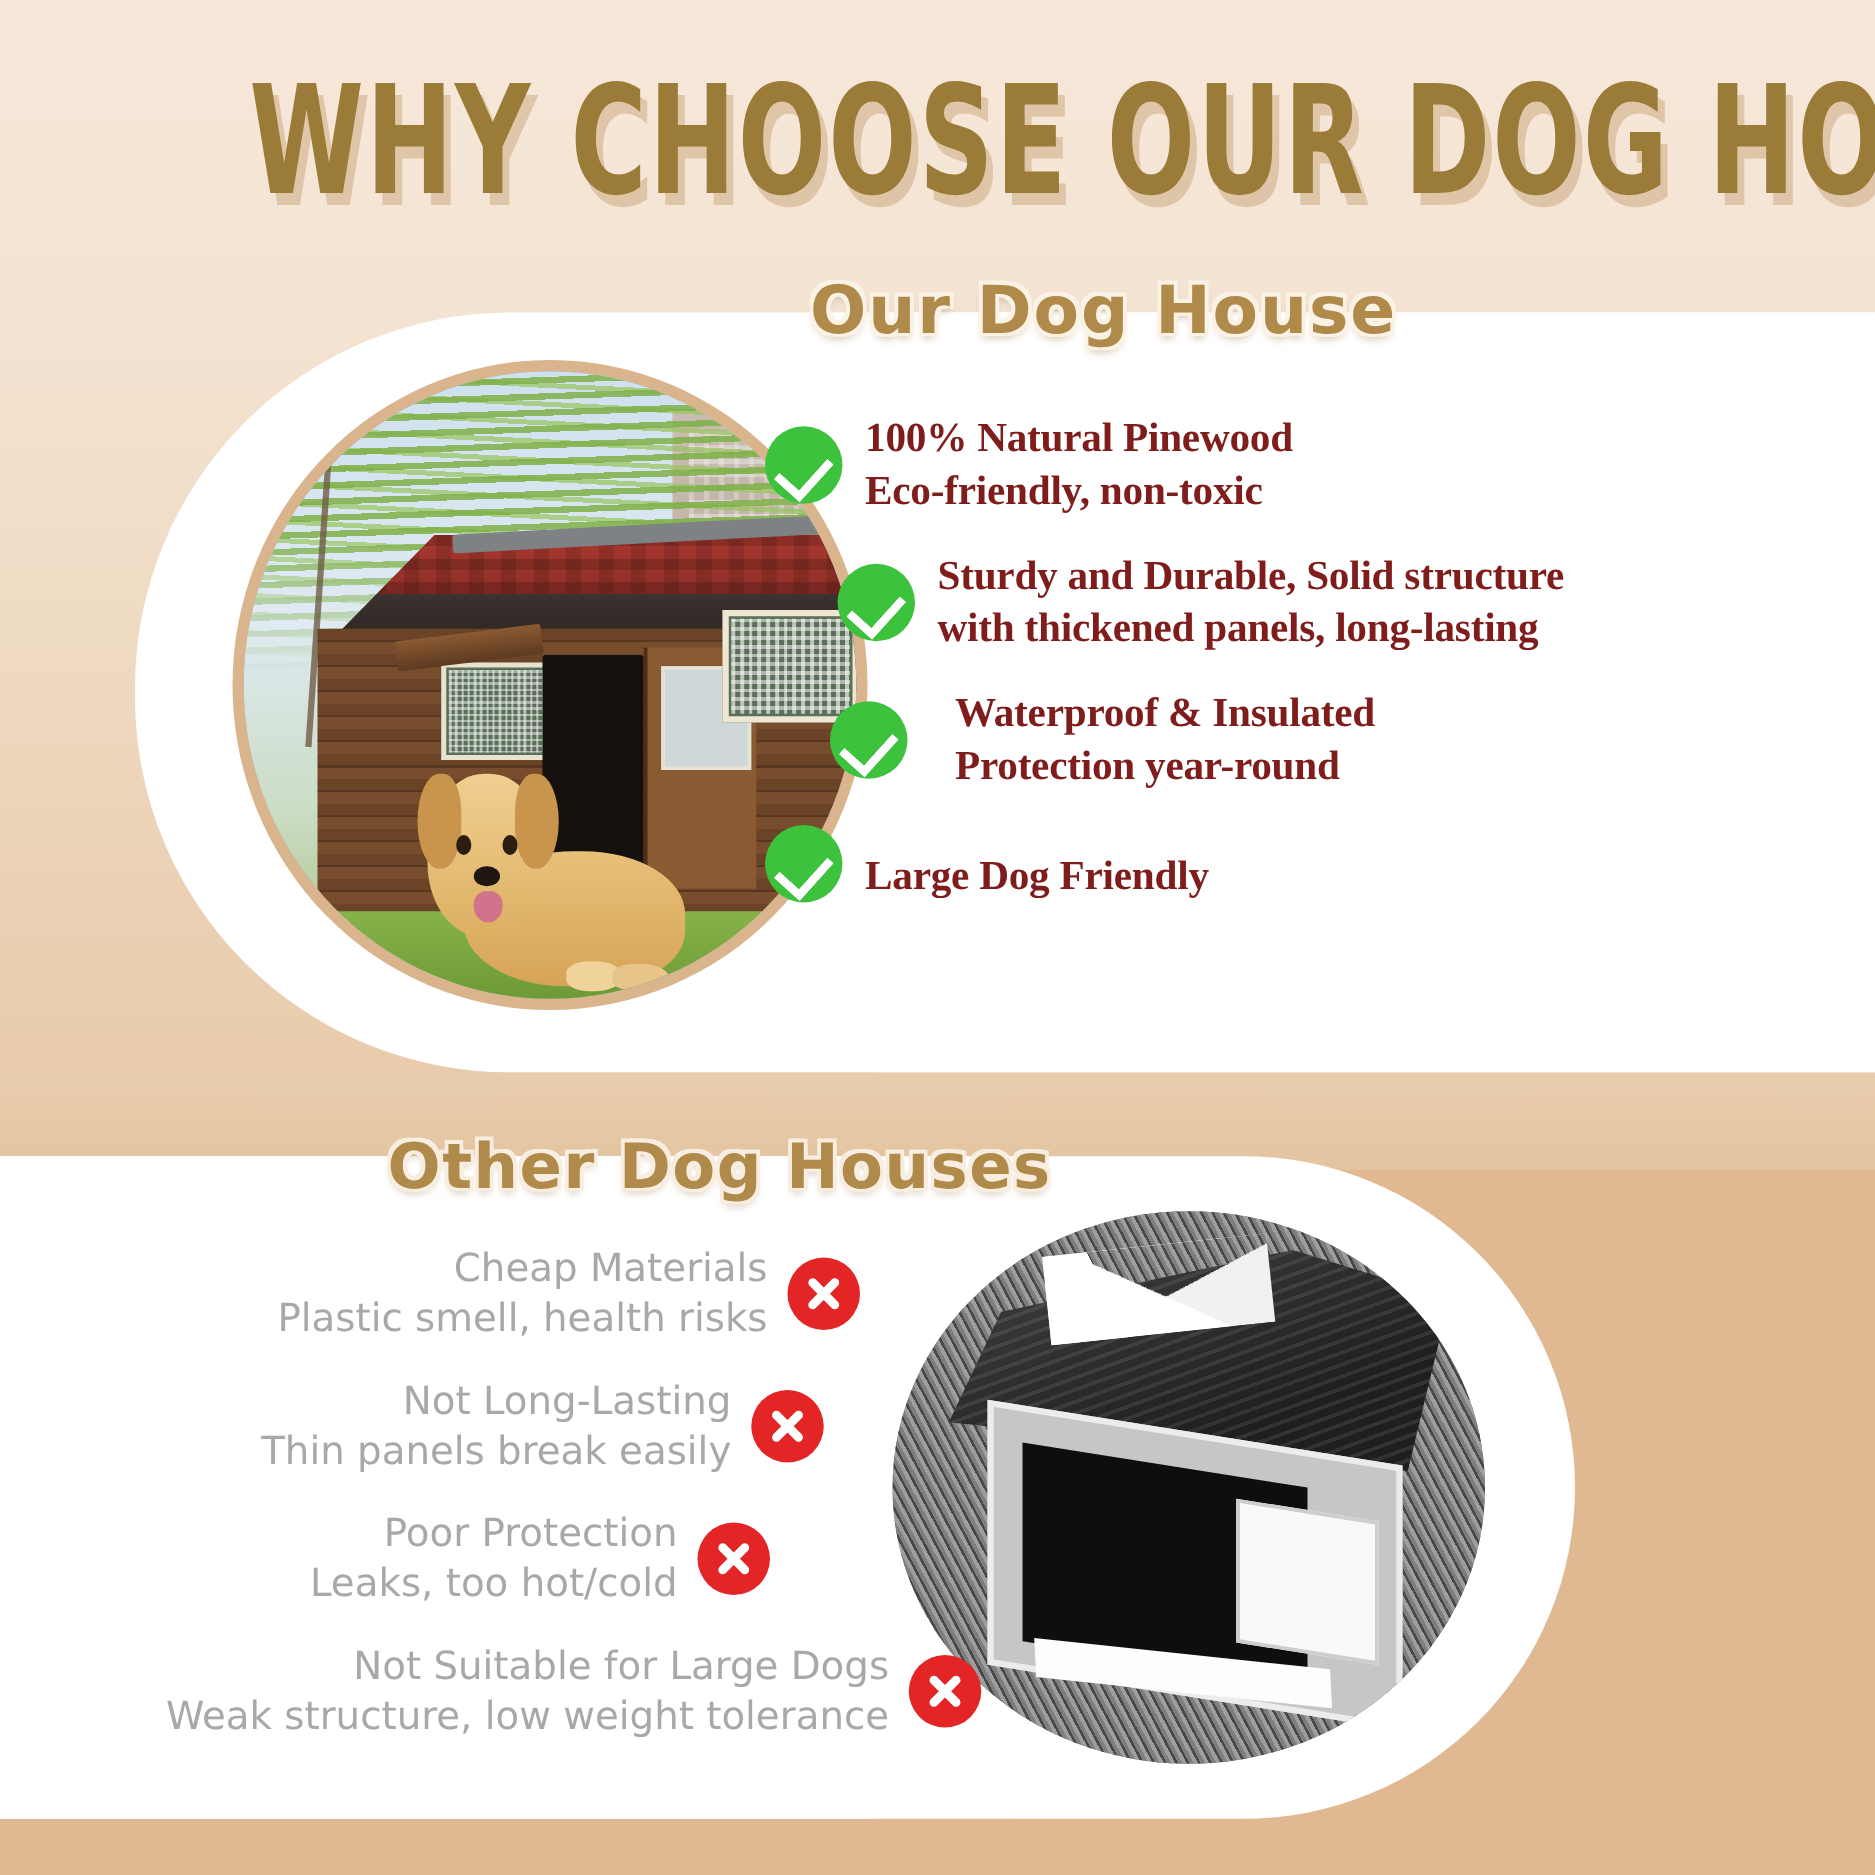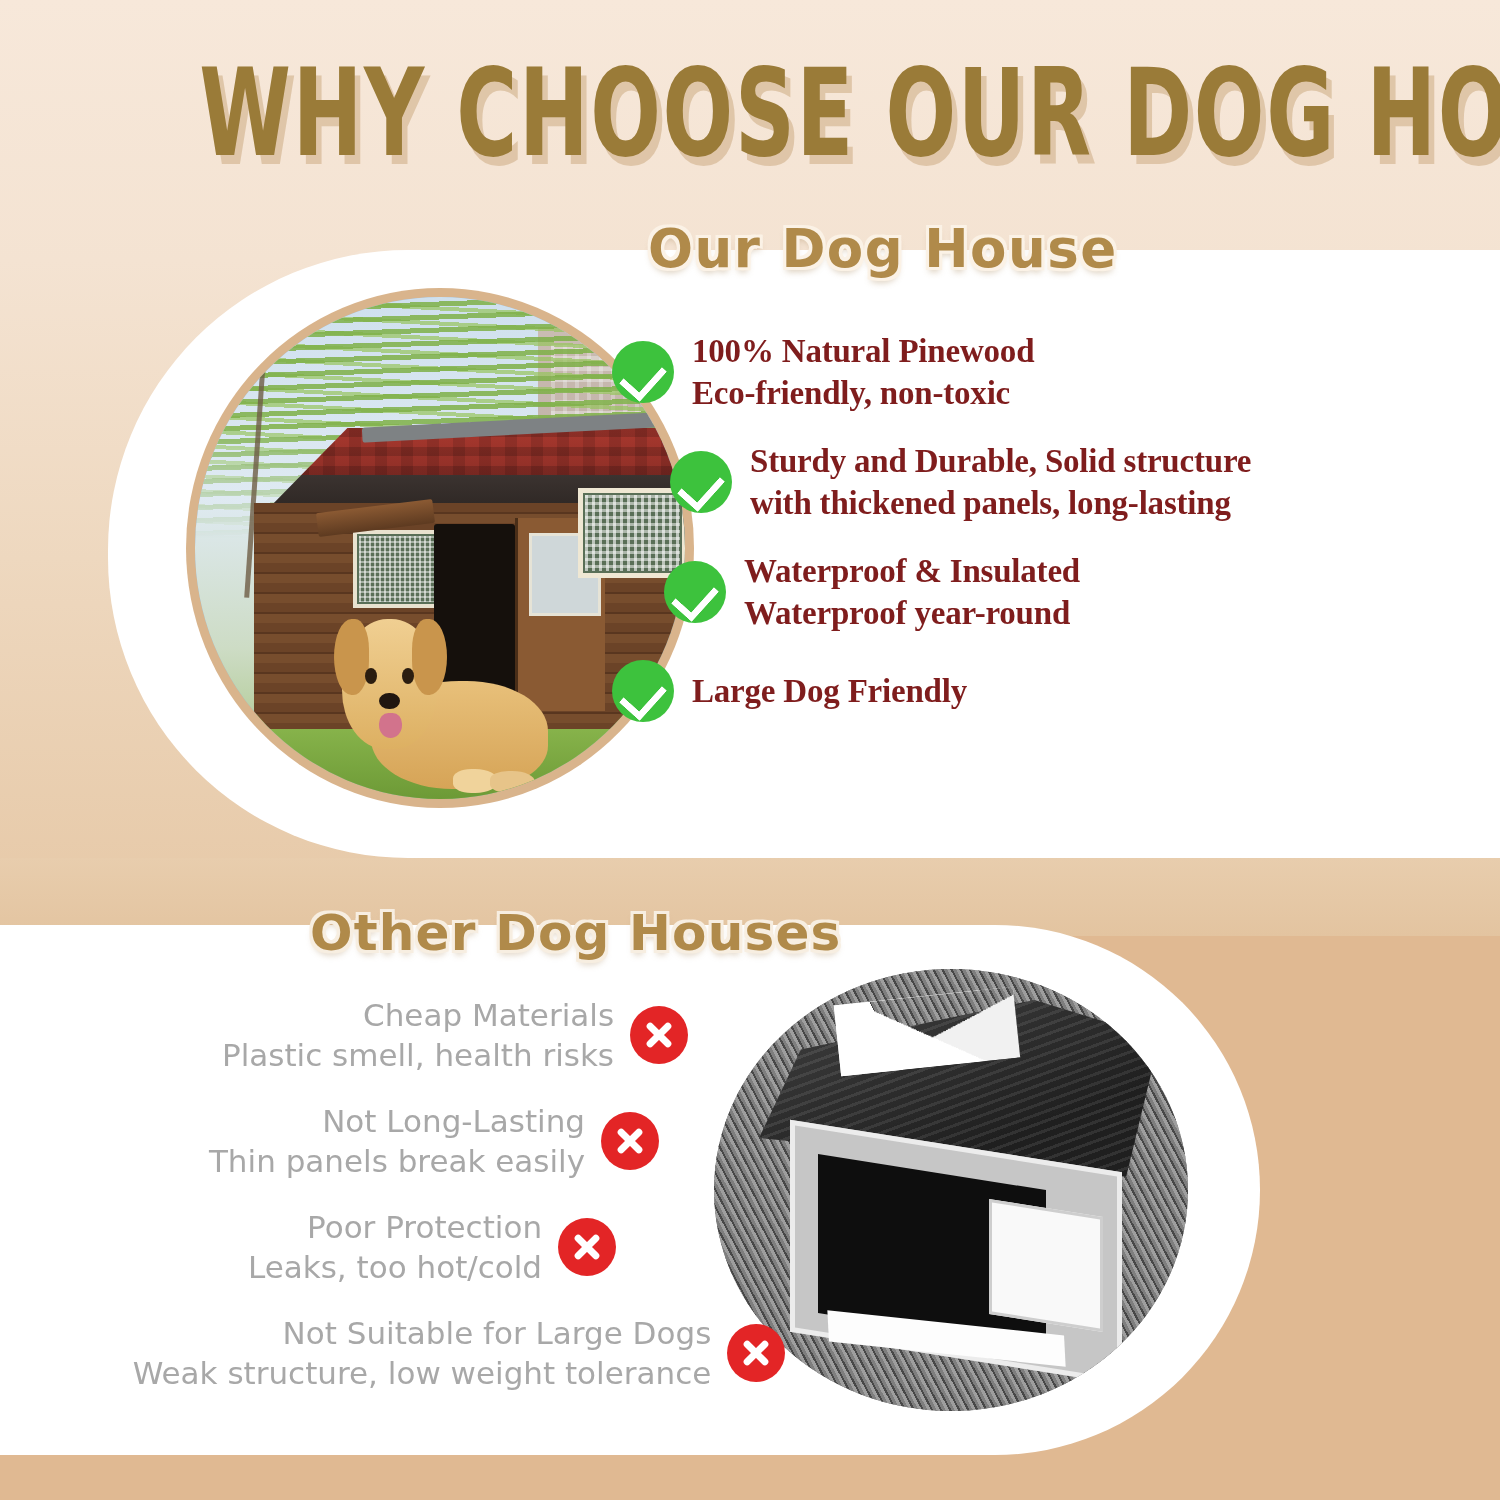--- a/index.html
+++ b/index.html
@@ -127,22 +127,22 @@
   .dog-tongue{position:absolute;left:18%;bottom:28%;width:11%;height:14%;background:#d2738c;border-radius:45% 45% 55% 55%;}
   .dog-paw1{position:absolute;left:54%;bottom:-2%;width:22%;height:13%;background:#f0d39b;border-radius:40% 50% 50% 40%;}
   .dog-paw2{position:absolute;left:72%;bottom:-2%;width:22%;height:12%;background:#e7c489;border-radius:40% 50% 50% 40%;}
 
   
   .check-list{position:absolute; left:612px; top:330px; width:830px;}
   .check-row{display:flex; align-items:center; margin-bottom:26px;}
   .check-row:last-child{margin-bottom:0;}
   .row-pad-0{padding-left:0;}
   .row-pad-1{padding-left:58px;}
-  .row-pad-2{padding-left:52px;}
-  .row-pad-3{padding-left:0;}
+  .row-pad-2{padding-left:52px;gap:20px;}
+  .row-pad-3{padding-left:0;align-items:flex-end;}
   .ico-check{
     flex:0 0 auto;width:62px;height:62px;border-radius:50%;
     background:#3DC23D;position:relative;margin-right:18px;
   }
   .ico-check:after{
     content:"";position:absolute;left:17px;top:16px;width:21px;height:34px;
     border:7px solid #fff;border-top:none;border-left:none;
     transform:rotate(42deg);border-radius:1px;
   }
   .check-txt{
@@ -314,21 +314,21 @@
     <span class="check-txt">
       <span>Sturdy and Durable,  Solid structure</span><br>
       <span>with thickened panels, long-lasting</span>
     </span>
   </div>
 
   <div class="check-row row-pad-2">
     <span class="ico-check"></span>
     <span class="check-txt">
       <span>Waterproof &amp; Insulated</span><br>
-      <span>Waterproof year-round</span>
+      <span>Protection year-round</span>
     </span>
   </div>
 
   <div class="check-row row-pad-3">
     <span class="ico-check"></span>
     <span class="check-txt">
       <span>Large Dog Friendly</span><br>
     </span>
   </div>
 

